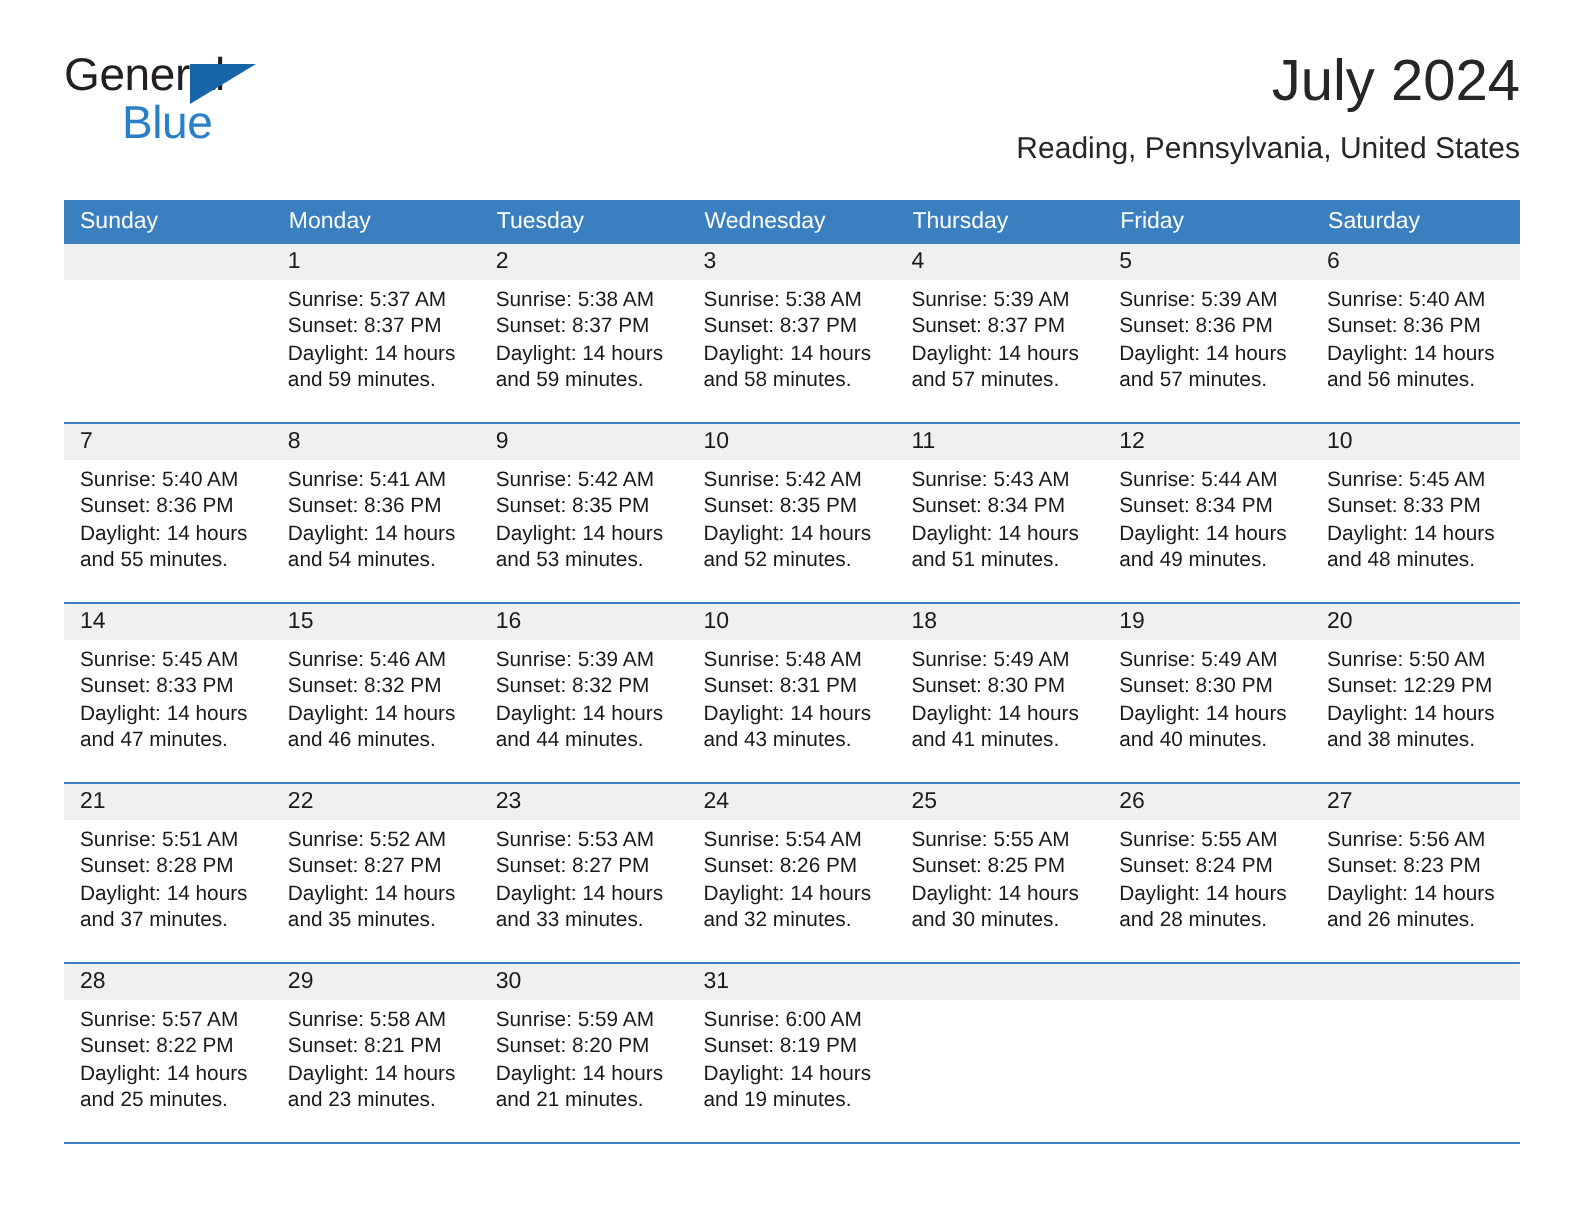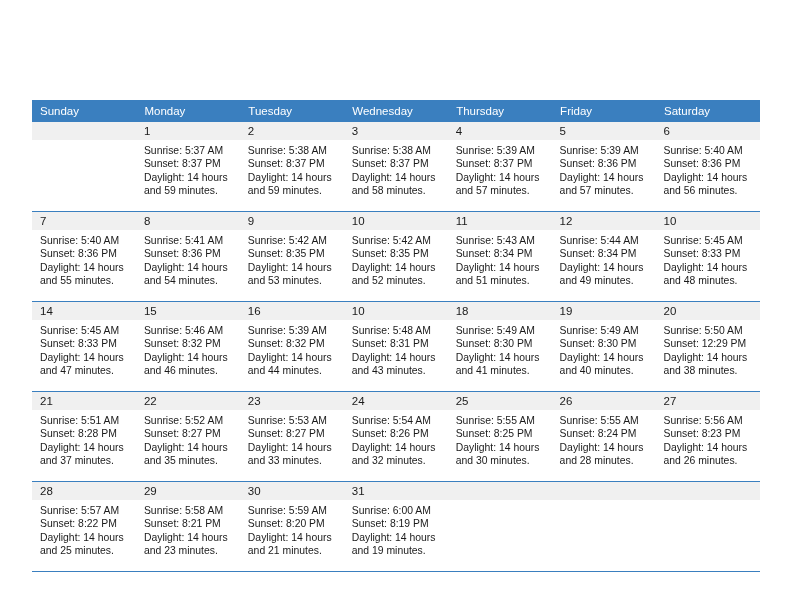--- a/index.html
+++ b/index.html
@@ -129,20 +129,29 @@
   .cell .info div {
     white-space: nowrap;
   }
 </style>
 </head>
 <body>
 
 <div class="page">
 
   <div class="top">
+    <div class="logo">
+      <span class="logo-general">General</span>
+      <span class="logo-tri"></span>
+      <span class="logo-blue">Blue</span>
+    </div>
+    <div class="title-wrap">
+      <div class="cal-title">July 2024</div>
+      <div class="cal-sub">Reading, Pennsylvania, United States</div>
+    </div>
   </div>
 
   <table class="cal">
     <thead>
       <tr>
         <th>Sunday</th>
         <th>Monday</th>
         <th>Tuesday</th>
         <th>Wednesday</th>
         <th>Thursday</th>

